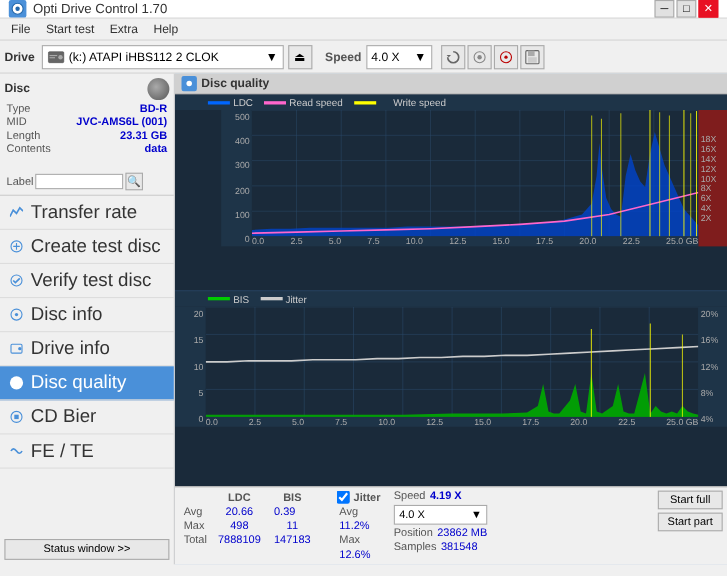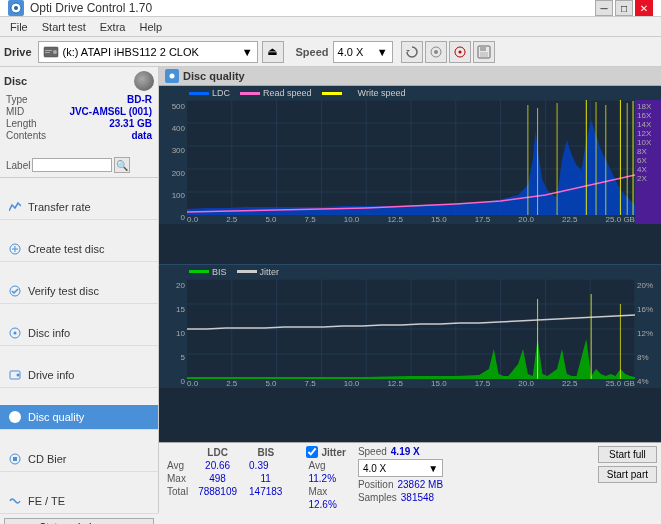--- a/index.html
+++ b/index.html
@@ -38,21 +38,21 @@
     .disc-icon { width: 20px; height: 20px; border-radius: 50%; background: radial-gradient(circle at 40% 40%, #aaa, #555); }
     .disc-row { display: flex; justify-content: space-between; margin-bottom: 1px; padding: 0 2px; }
     .disc-key { font-size: 10px; color: #555; }
     .disc-val { font-size: 10px; color: #0000cc; font-weight: bold; }
     .label-row { display: flex; align-items: center; gap: 2px; margin-top: 16px; padding: 0 2px; }
     .label-text { font-size: 10px; color: #555; }
     .label-input { border: 1px solid #aaa; height: 14px; width: 80px; font-size: 9px; }
     .label-btn { width: 16px; height: 16px; border: 1px solid #aaa; background: #e8e8e8; display: flex; align-items: center; justify-content: center; cursor: pointer; font-size: 10px; }
     
     .nav-items { flex: 1; }
-    .nav-item { display: flex; align-items: center; padding: 5px 8px; cursor: pointer; border-bottom: 1px solid #ddd; gap: 6px; color: #333; font-size: 11px; margin-top: 17px; }
+    .nav-item { display: flex; align-items: center; padding: 5px 8px; cursor: pointer; border-bottom: 1px solid #ddd; gap: 6px; color: #333; font-size: 17px; }
     .nav-item.active { background: #4a90d9; color: white; }
     .nav-item.active .nav-icon { color: white; }
     .nav-icon { width: 14px; height: 14px; display: flex; align-items: center; justify-content: center; font-size: 11px; }
     .nav-icon-circle { width: 12px; height: 12px; border-radius: 50%; background: #4a90d9; }
     .nav-icon-circle.active { background: white; }
     
     .status-btn { margin: 4px; }
     .status-btn button { width: 100%; padding: 3px; border: 1px solid #aaa; background: #e8e8e8; cursor: pointer; font-size: 10px; }
     
     
@@ -277,21 +277,21 @@
               <span style="color:#ccc;font-size:9px;">Read speed</span>
             </div>
             <div style="display:flex;align-items:center;gap:16px;">
               <div style="width:20px;height:3px;background:#ffff00;"></div>
               <span style="color:#ccc;font-size:9px;">Write speed</span>
             </div>
           </div>
 
           <div style="display:flex; flex:1;">
 
-            <div style="display:flex;flex-direction:column;justify-content:space-between;padding:2px 2px;min-width:28px;background:#1e3448;align-items:flex-end;">
+            <div style="display:flex;flex-direction:column;justify-content:space-between;padding:2px 2px;min-width:28px;background:#1e3448;align-items:flex-end;margin-left:42px;">
               <span style="font-size:8px;color:#aaa;">500</span>
               <span style="font-size:8px;color:#aaa;">400</span>
               <span style="font-size:8px;color:#aaa;">300</span>
               <span style="font-size:8px;color:#aaa;">200</span>
               <span style="font-size:8px;color:#aaa;">100</span>
               <span style="font-size:8px;color:#aaa;">0</span>
             </div>
             <div style="flex:1;display:flex;flex-direction:column;">
               <svg width="100%" height="115" viewBox="0 0 460 115" preserveAspectRatio="none">
 
@@ -336,21 +336,21 @@
                 <span style="font-size:8px;color:#aaa;">10.0</span>
                 <span style="font-size:8px;color:#aaa;">12.5</span>
                 <span style="font-size:8px;color:#aaa;">15.0</span>
                 <span style="font-size:8px;color:#aaa;">17.5</span>
                 <span style="font-size:8px;color:#aaa;">20.0</span>
                 <span style="font-size:8px;color:#aaa;">22.5</span>
                 <span style="font-size:8px;color:#aaa;">25.0 GB</span>
               </div>
             </div>
 
-            <div style="display:flex;flex-direction:column;justify-content:flex-start;padding:2px 2px;min-width:26px;background:#4c1d95;align-items:flex-start;">
+            <div style="display:flex;flex-direction:column;justify-content:center;padding:2px 2px;min-width:26px;background:#7f1d1d;align-items:flex-start;">
               <span style="font-size:8px;color:#aaa;">18X</span>
               <span style="font-size:8px;color:#aaa;">16X</span>
               <span style="font-size:8px;color:#aaa;">14X</span>
               <span style="font-size:8px;color:#aaa;">12X</span>
               <span style="font-size:8px;color:#aaa;">10X</span>
               <span style="font-size:8px;color:#aaa;">8X</span>
               <span style="font-size:8px;color:#aaa;">6X</span>
               <span style="font-size:8px;color:#aaa;">4X</span>
               <span style="font-size:8px;color:#aaa;">2X</span>
             </div>

